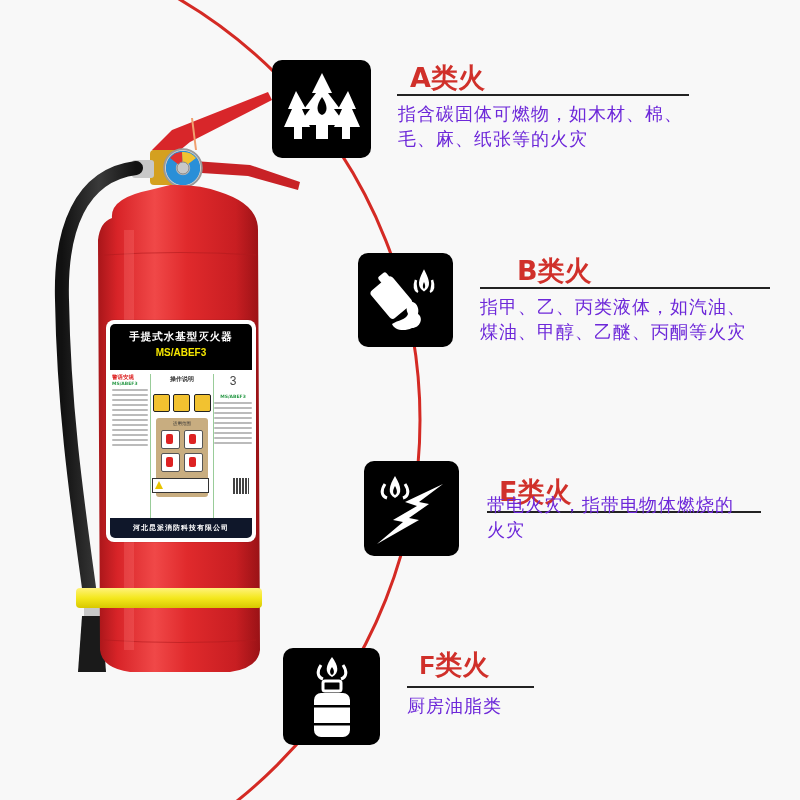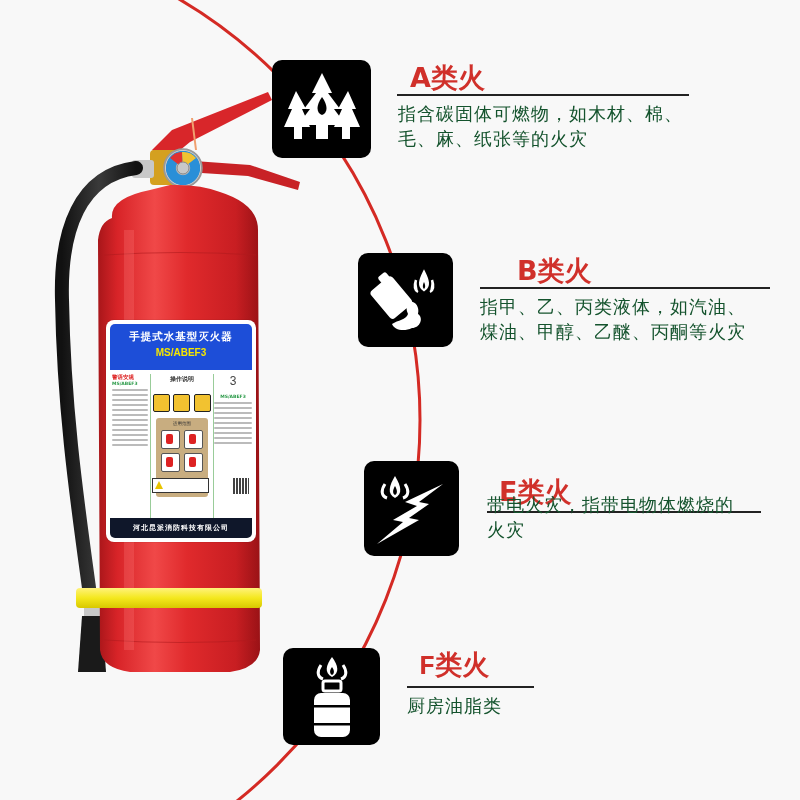--- a/index.html
+++ b/index.html
@@ -14,33 +14,33 @@
     display:flex; align-items:center; justify-content:center;
   }
   .fire-title {
     position:absolute; color:#d0302a; font-size:27px; font-weight:bold;
     letter-spacing:0px; line-height:32px; white-space:nowrap;
     font-family:"DejaVu Sans",sans-serif;
     margin-left:12px;
   }
   .fire-rule { position:absolute; height:1.5px; background:#222; }
   .fire-desc {
-    position:absolute; color:#14532d; font-size:18px; line-height:25px;
+    position:absolute; color:#6d28d9; font-size:18px; line-height:25px;
     letter-spacing:1px; white-space:pre-line;
     font-family:"DejaVu Sans",sans-serif;
   }
   
   .ext { position:absolute; left:0; top:0; width:330px; height:800px; }
   .label {
     position:absolute; left:106px; top:320px; width:150px; height:222px;
     background:#fff; border-radius:8px; overflow:hidden;
     box-shadow:0 0 0 1px rgba(0,0,0,0.05);
   }
   .label-head {
-    background:#1d4ed8; color:#fff; text-align:center; height:46px;
+    background:#000000; color:#fff; text-align:center; height:46px;
     margin:4px 4px 0 4px; border-radius:5px 5px 0 0;
   }
   .label-title { font-size:10.5px; font-weight:bold; padding-top:6px; letter-spacing:1px; }
   .label-model { font-size:10px; font-weight:bold; color:#f5e600; padding-top:3px; font-family:"Liberation Sans",sans-serif; }
   .label-body { position:relative; height:150px; margin:0 4px; font-size:5px; color:#333; }
   .label-foot {
     position:absolute; left:4px; right:4px; bottom:4px; height:20px;
     background:#0f172a; color:#fff; font-size:7px; font-weight:bold;
     text-align:center; line-height:20px; border-radius:0 0 5px 5px; letter-spacing:1px;
   }

